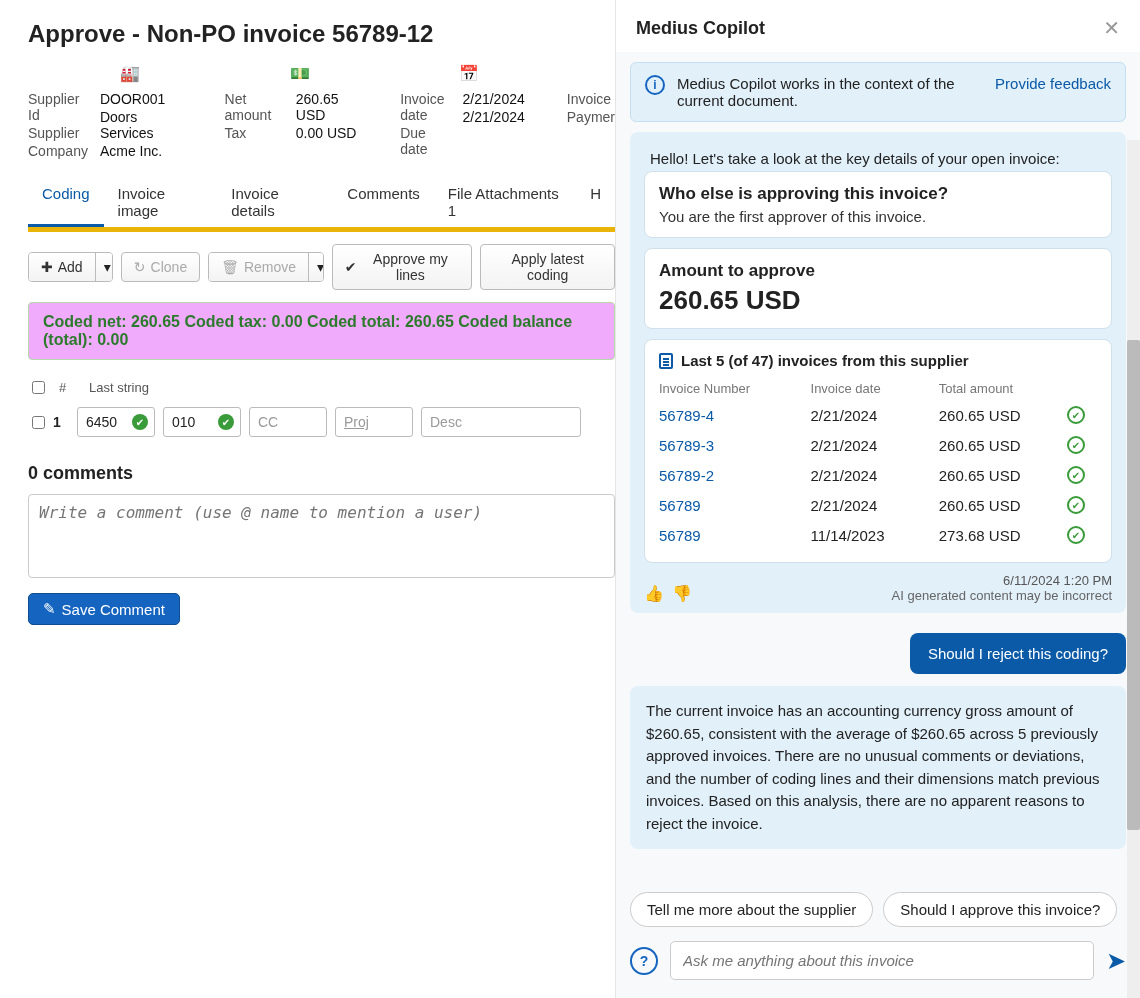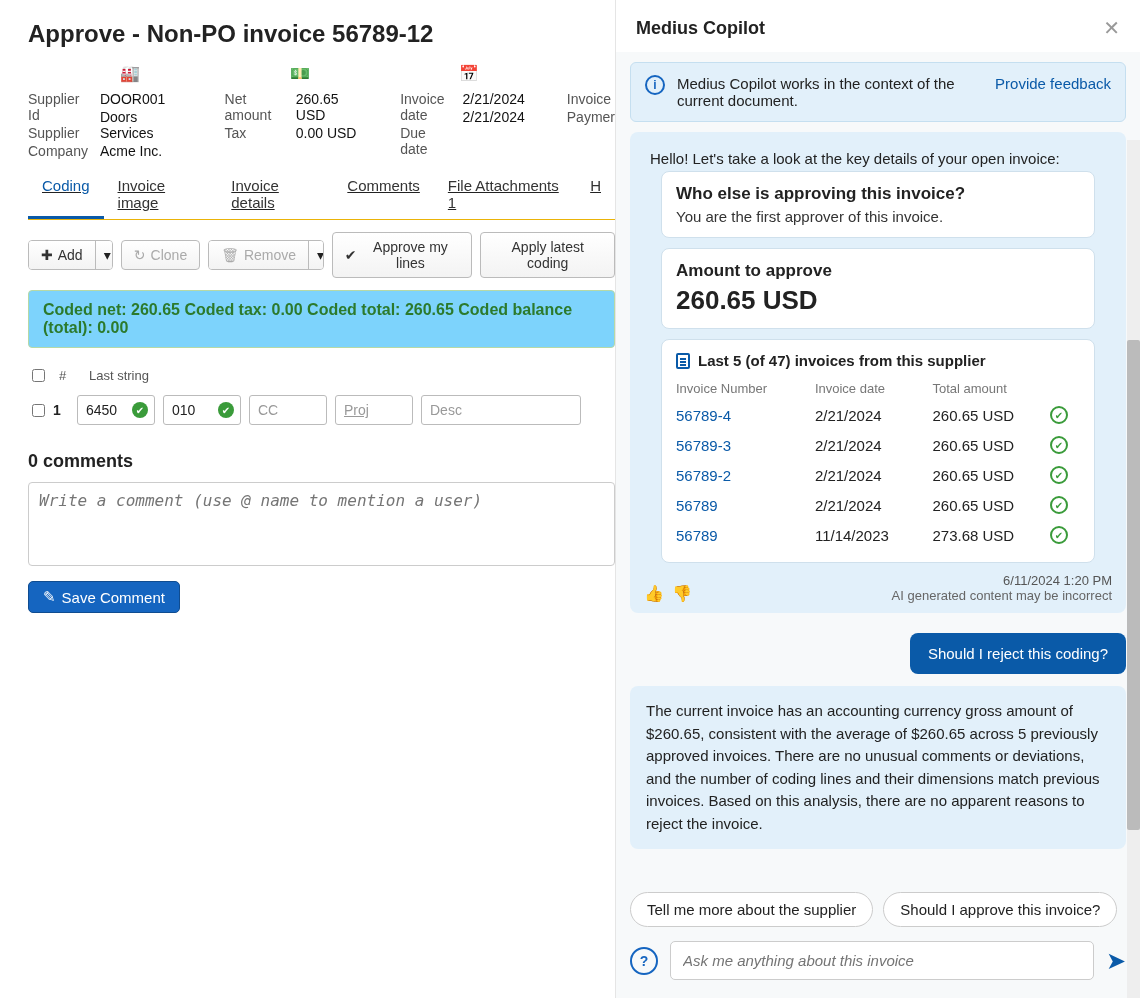--- a/index.html
+++ b/index.html
@@ -5,30 +5,30 @@
   * { box-sizing: border-box; margin: 0; padding: 0; }
   body { font-family: "Segoe UI", Arial, sans-serif; font-size: 14px; color: #222; background: #fff; width: 1140px; height: 998px; overflow: hidden; position: relative; }
   .main-area { position: absolute; top: 0; left: 0; width: 615px; height: 998px; padding: 20px 0 0 28px; }
   .page-title { font-size: 24px; font-weight: 600; margin-bottom: 16px; }
   .meta-icons { display: flex; gap: 150px; padding-left: 92px; margin-bottom: 8px; }
   .meta-icon { font-size: 16px; color: #333; }
   .meta-table { display: flex; gap: 22px; margin-bottom: 8px; }
   .meta-col-labels { display: flex; flex-direction: column; gap: 2px; color: #555; }
   .meta-col-values { display: flex; flex-direction: column; gap: 2px; color: #111; }
   .meta-group { display: flex; gap: 12px; }
-  .tabs { display: flex; border-bottom: 1px solid #eab308; margin-top: 10px; text-decoration: underline; }
+  .tabs { display: flex; border-bottom: 5px solid #eab308; margin-top: 18px; }
   .tab { padding: 8px 14px; color: #333; cursor: pointer; font-size: 15px; }
   .tab.active { border-bottom: 3px solid #0a5aa8; color: #0a5aa8; font-weight: 500; }
   .toolbar { display: flex; gap: 8px; margin: 12px 0; align-items: center; }
   .btn { border: 1px solid #bbb; background: linear-gradient(#fff,#f3f3f3); border-radius: 4px; padding: 6px 12px; font-size: 14px; cursor: pointer; display: inline-flex; align-items: center; gap: 5px; color: #333; }
   .btn.disabled { color: #aaa; cursor: default; }
   .btn-split { border: 1px solid #bbb; border-radius: 4px; overflow: hidden; display: flex; }
   .btn-split .btn { border: none; border-radius: 0; }
   .btn-split .caret { border-left: 1px solid #bbb; padding: 6px 8px; background: linear-gradient(#fff,#f3f3f3); cursor: pointer; }
-  .coded-bar { background: #7dd3fc; border: 1px solid #b6d9a6; border-radius: 4px; padding: 10px 14px; font-size: 16px; margin: 6px 0 14px; }
+  .coded-bar { background: #f0abfc; border: 1px solid #b6d9a6; border-radius: 4px; padding: 10px 14px; font-size: 16px; margin: 6px 0 14px; }
   .coded-bar b { font-weight: 600; }
   .coded-bar .green { color: #2c7a2c; font-weight: 600; }
   .table-head { display: flex; align-items: center; gap: 14px; padding: 6px 4px; color: #555; font-size: 13px; }
   .table-row { display: flex; align-items: center; gap: 8px; padding: 6px 4px; }
   .row-input { border: 1px solid #bbb; border-radius: 3px; padding: 6px 8px; font-size: 14px; position: relative; }
   .row-input.ok { border-color: #bbb; }
   .row-input .check { position:absolute; right:6px; top:50%; transform:translateY(-50%); width:16px; height:16px; background:#3a9b3a; border-radius:50%; display:flex; align-items:center; justify-content:center; color:#fff; font-size:10px; }
   .row-input.placeholder { color: #999; }
   .summary-line { margin: 16px 4px; color: #333; }
   .comments-title { font-size: 18px; font-weight: 600; margin: 20px 0 10px; }
@@ -40,21 +40,21 @@
   .copilot-title { font-size: 18px; font-weight: 600; color: #222; }
   .close-x { font-size: 20px; color: #999; cursor: pointer; }
   .info-banner { display:flex; align-items:flex-start; gap:12px; background:#e2f0fa; border:1px solid #c5dff0; border-radius:6px; margin: 10px 14px; padding: 12px 14px; }
   .info-icon { width:20px; height:20px; border-radius:50%; border:2px solid #1565c0; color:#1565c0; display:flex; align-items:center; justify-content:center; font-size:12px; font-weight:bold; flex-shrink:0; }
   .info-text { flex:1; font-size:15px; color:#222; }
   .feedback-link { color:#0a5aa8; font-size:15px; cursor:pointer; white-space:nowrap; }
   .chat-scroll { flex:1; overflow-y:auto; padding: 0 14px; position:relative; }
   .scroll-track { position:absolute; right:0; top:140px; bottom:0; width:13px; background:#eee; }
   .scroll-thumb { position:absolute; right:0; top:340px; width:13px; height:490px; background:#bbb; border-radius:2px; }
   .intro-line { font-size: 15px; padding: 4px 6px; margin-top:4px; }
-  .card { background:#fff; border:1px solid #cfe0ec; border-radius:8px; padding: 12px 14px; margin: 10px 17px; }
+  .card { background:#fff; border:1px solid #cfe0ec; border-radius:8px; padding: 12px 14px; margin: 10px 0; }
   .card h3 { font-size: 17px; font-weight: 600; margin-bottom: 4px; }
   .card p { font-size: 15px; color: #333; }
   .amount-card .amount { font-size: 26px; font-weight: 700; margin-top: 2px; }
   .supplier-card .sc-title { display:flex; align-items:center; gap:8px; font-weight:600; font-size:15px; margin-bottom:8px; }
   .sc-table-head { display:grid; grid-template-columns: 1.3fr 1.1fr 1.1fr 30px; font-size:13px; color:#777; padding: 4px 0; }
   .sc-row { display:grid; grid-template-columns: 1.3fr 1.1fr 1.1fr 30px; font-size:15px; padding: 6px 0; align-items:center; }
   .sc-row a { color:#0a5aa8; text-decoration:none; cursor:pointer; }
   .ok-circ { width:18px; height:18px; border:2px solid #3a9b3a; border-radius:50%; display:flex; align-items:center; justify-content:center; color:#3a9b3a; font-size:10px; }
   .msg-bubble-block { background:#e2f0fa; border-radius:8px; padding: 10px 14px 10px; margin-bottom:12px; }
   .msg-bubble-block .card { margin-top:0; }

